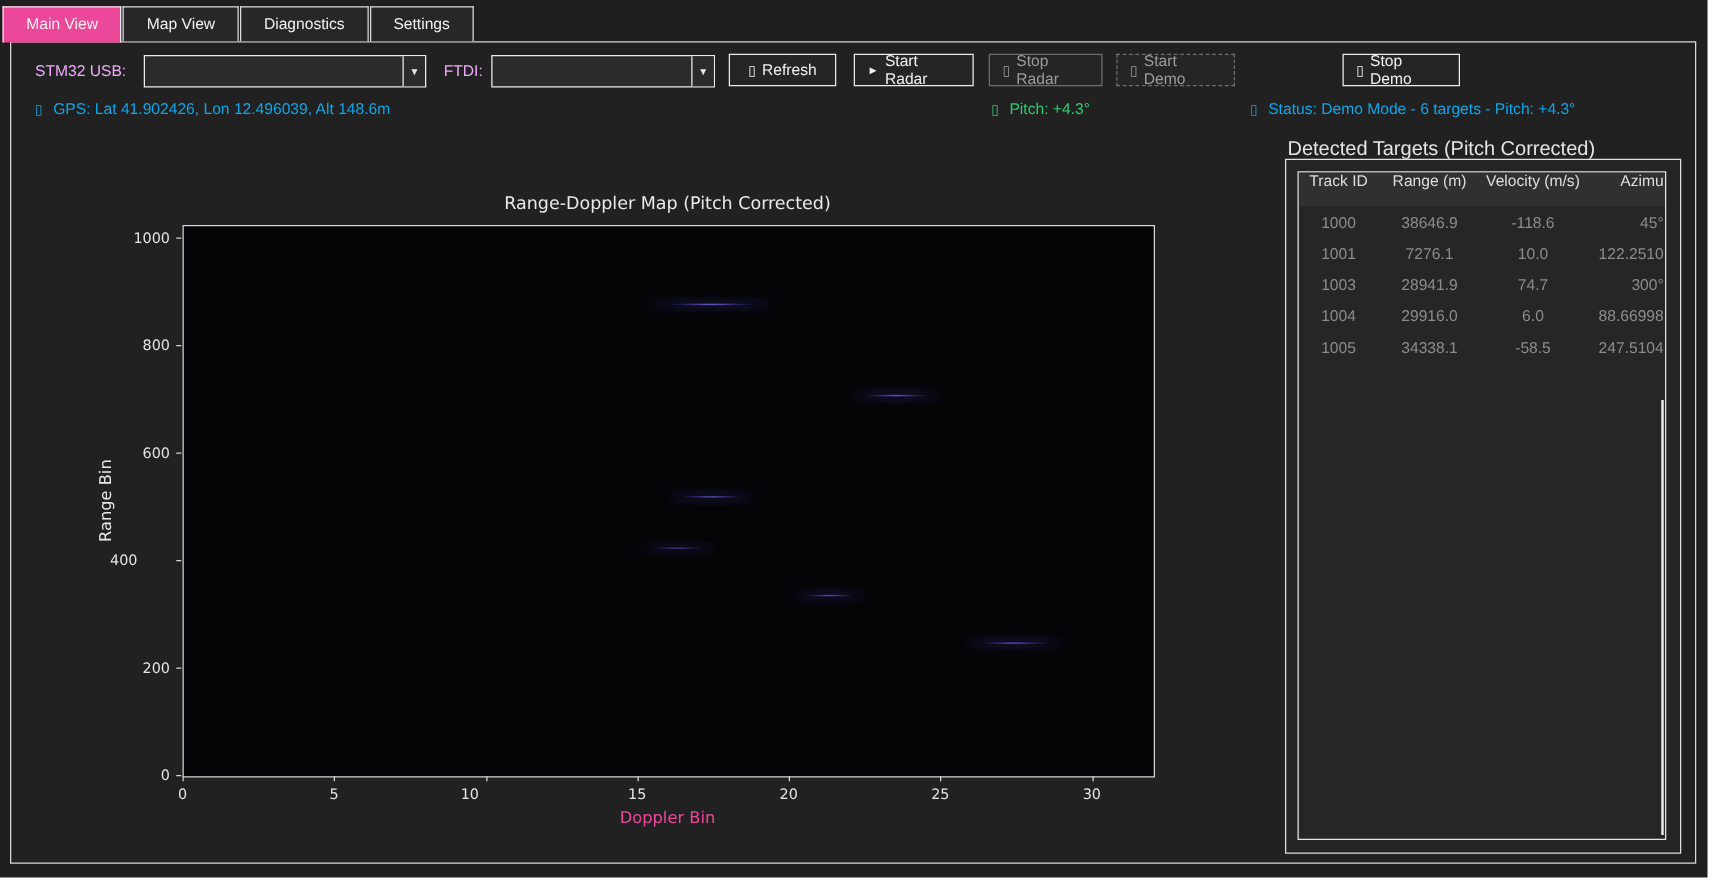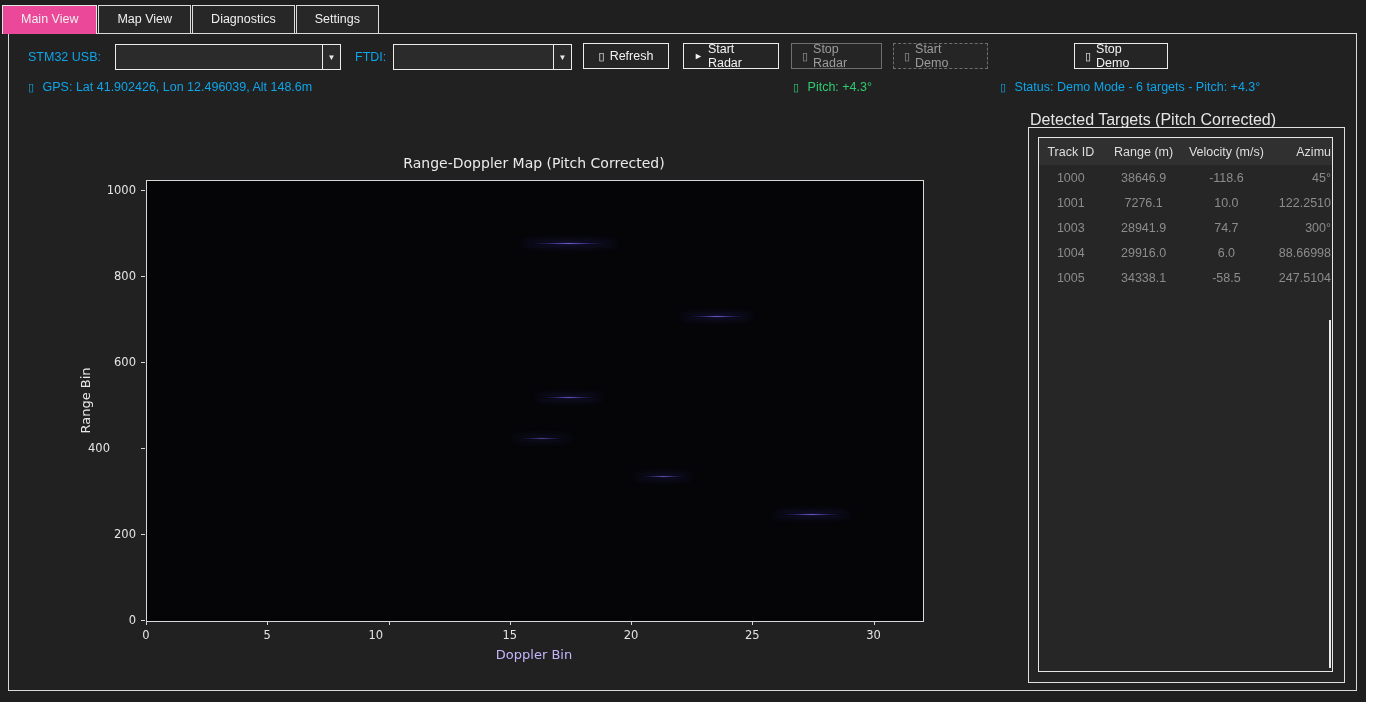--- a/index.html
+++ b/index.html
@@ -9,48 +9,48 @@
   
   .tabbar{position:absolute;left:2px;top:5px;height:29px;display:flex;z-index:3;}
   .tab{height:27px;line-height:27px;padding:0 18px;background:#272727;color:#f0f0f0;
        border:1px solid #dcdcdc;border-bottom:none;font-size:12.5px;margin-right:1px;cursor:default;}
   .tab.active{background:#ec4899;border-color:#e6e6e6;height:28px;}
 
   
   .pane{position:absolute;left:8px;top:33px;width:1347px;height:656px;border:1px solid #d9d9d9;background:#212121;}
 
   
-  .lbl{position:absolute;color:#0ea5e9;font-size:12.5px;text-align:right;}
+  .lbl{position:absolute;color:#f0abfc;font-size:12.5px;text-align:right;}
   .combo{position:absolute;height:24px;background:#2b2b2b;border:1px solid #ececec;display:flex;}
   .combo .field{flex:1;}
   .combo .arrowbtn{width:17px;border-left:1px solid #ececec;background:#2b2b2b;color:#e8e8e8;
        font-size:8px;display:flex;align-items:center;justify-content:center;}
   .btn{position:absolute;height:26px;background:#252525;border:1px solid #ececec;color:#f2f2f2;
        font-size:12.5px;font-family:"Liberation Sans",sans-serif;display:flex;align-items:center;justify-content:center;padding:0 10px;box-sizing:border-box;}
   .btn.disabled{border:1px solid #6f6f6f;color:#9c9c9c;}
   .btn.dashedborder{border-style:dashed;}
   .glyphbox{font-size:11px;margin-right:5px;position:relative;top:0px;}
   .statusline{position:absolute;font-size:12.5px;color:#0ea5e9;white-space:nowrap;}
   .green{color:#2ecc71;}
 
   
   .plot-title{position:absolute;color:#eaeaea;font-size:14px;font-family:"DejaVu Sans",sans-serif;text-align:center;}
   .axes{position:absolute;background:#050508;border:1px solid #d8d8d8;}
   .ylab{position:absolute;color:#e8e8e8;font-size:13px;font-family:"DejaVu Sans",sans-serif;
         transform:rotate(-90deg);transform-origin:center;}
-  .xlab{position:absolute;color:#c4b5fd;font-size:13px;font-family:"DejaVu Sans",sans-serif;text-align:center;}
+  .xlab{position:absolute;color:#ec4899;font-size:13px;font-family:"DejaVu Sans",sans-serif;text-align:center;}
   .tick-label{position:absolute;color:#e4e4e4;font-size:11.5px;font-family:"DejaVu Sans",sans-serif;white-space:nowrap;}
   .tickmark{position:absolute;background:#d8d8d8;}
   .streak{position:absolute;height:3px;border-radius:50%;}
 
   
   .groupbox-label{position:absolute;color:#e5e5e5;font-size:16px;}
   .groupbox{position:absolute;border:1px solid #e0e0e0;background:#242424;}
   .tablebox{position:absolute;border:1px solid #e6e6e6;background:#262626;overflow:hidden;}
-  .thead{display:flex;height:27px;align-items:center;background:#303030;color:#dedede;font-size:12.5px;}
+  .thead{display:flex;height:27px;align-items:flex-start;background:#303030;color:#dedede;font-size:12.5px;}
   .trow{display:flex;height:25px;align-items:center;color:#8c8c8c;font-size:12.5px;}
   .tcell{overflow:hidden;white-space:nowrap;box-sizing:border-box;}
   .c0{width:70px;text-align:center;}
   .c1{width:90px;text-align:center;}
   .c2{width:92px;text-align:center;}
   .c3{width:70px;text-align:right;padding-right:1px;}
   .vscroll{position:absolute;background:#e9e9e9;width:2px;}
 </style>
 </head>
 <body>

